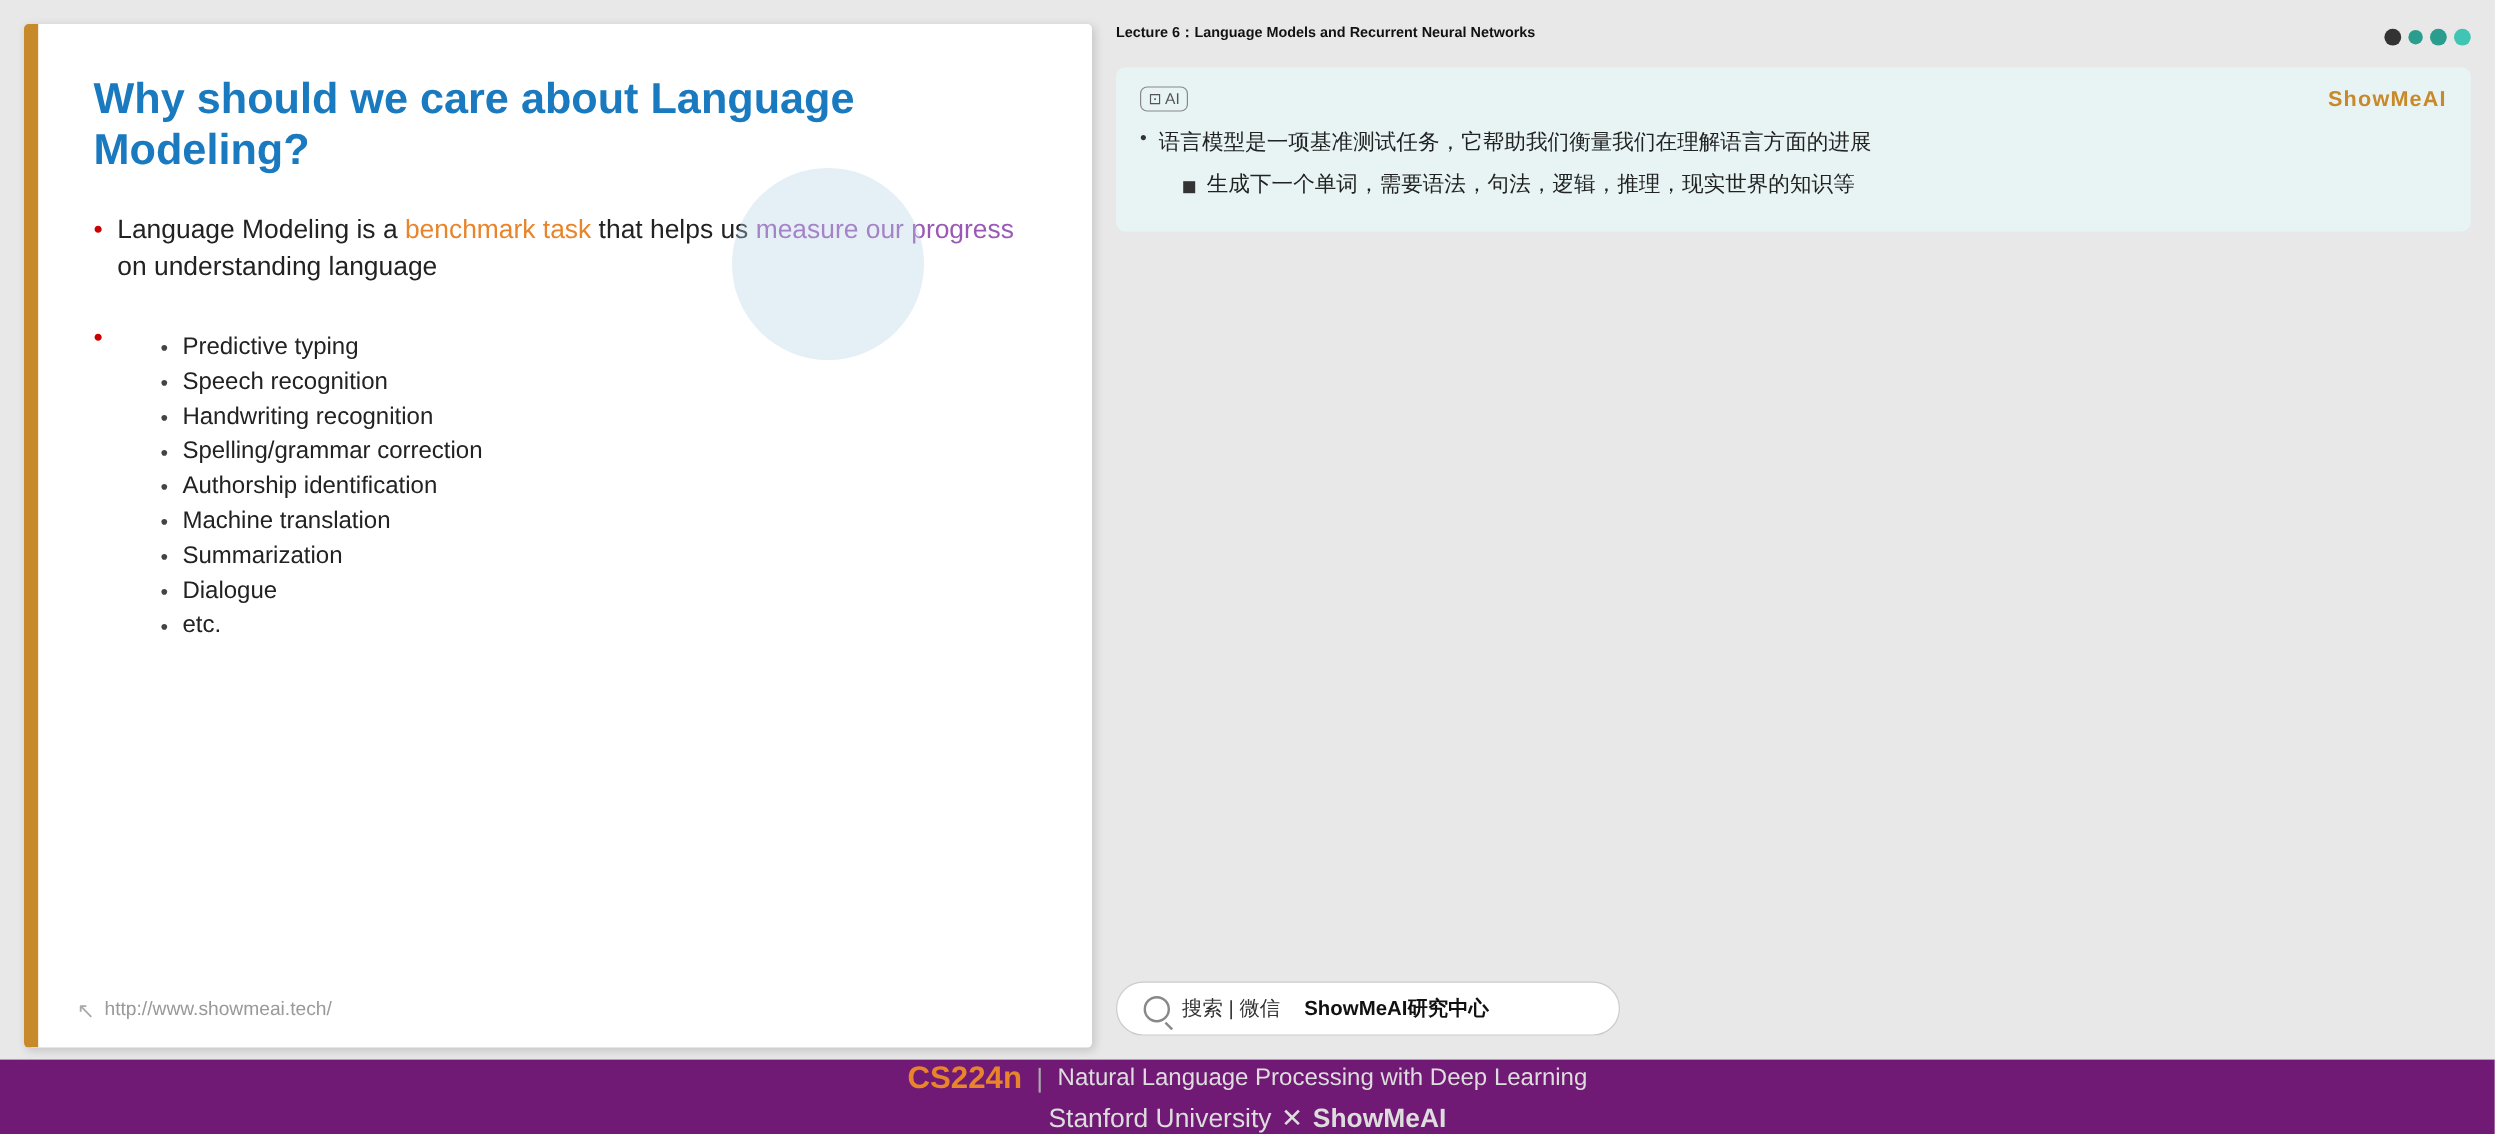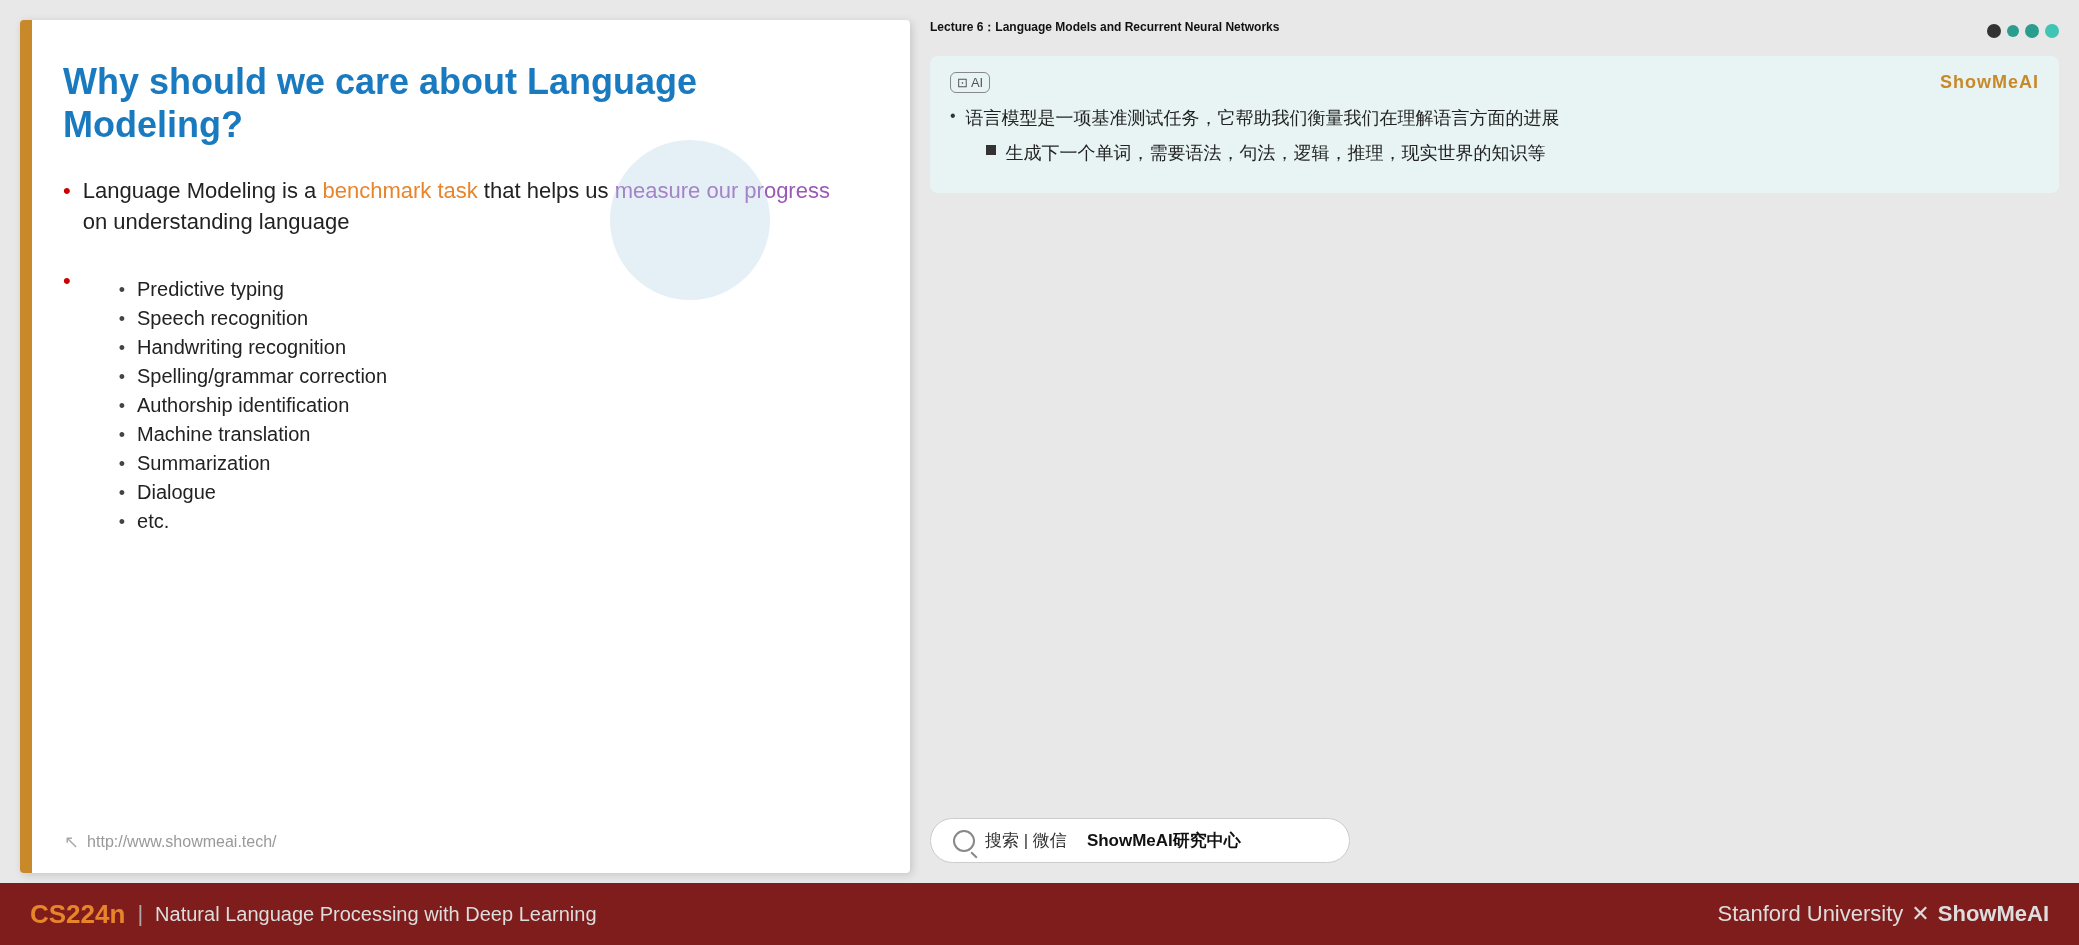--- a/index.html
+++ b/index.html
@@ -19,21 +19,21 @@
       background: #e8e8e8;
       padding: 20px 20px 10px 20px;
       gap: 20px;
     }
 
     
     .slide-left {
       background: white;
       flex: 0 0 890px;
       border-radius: 4px;
-      padding: 40px 50px 30px 11px;
+      padding: 40px 50px 30px 26px;
       position: relative;
       border-left: 12px solid #c8892a;
       box-shadow: 2px 2px 8px rgba(0,0,0,0.15);
     }
 
     .slide-left-inner {
       padding-left: 20px;
     }
 
     .slide-title {
@@ -234,21 +234,21 @@
     }
 
     .trans-bullet-text {
       font-size: 18px;
       color: #222;
       line-height: 1.5;
     }
 
     .trans-sub-bullet {
       display: flex;
-      align-items: flex-start;
+      align-items: center;
       margin-left: 20px;
       margin-top: 8px;
     }
 
     .trans-sub-square {
       width: 10px;
       height: 10px;
       background: #333;
       flex-shrink: 0;
       margin-right: 10px;
@@ -306,27 +306,28 @@
     }
 
     .search-bold {
       font-weight: bold;
       font-size: 17px;
       color: #111;
     }
 
     
     .bottom-bar {
-      background: #7f1d1d;
+      background: #701a75;
       height: 62px;
       display: flex;
       align-items: center;
       justify-content: space-between;
       padding: 0 30px;
       flex-shrink: 0;
+      flex-direction: column;
     }
 
     .bottom-left {
       display: flex;
       align-items: center;
       gap: 12px;
     }
 
     .cs224n-label {
       color: #e8842a;

